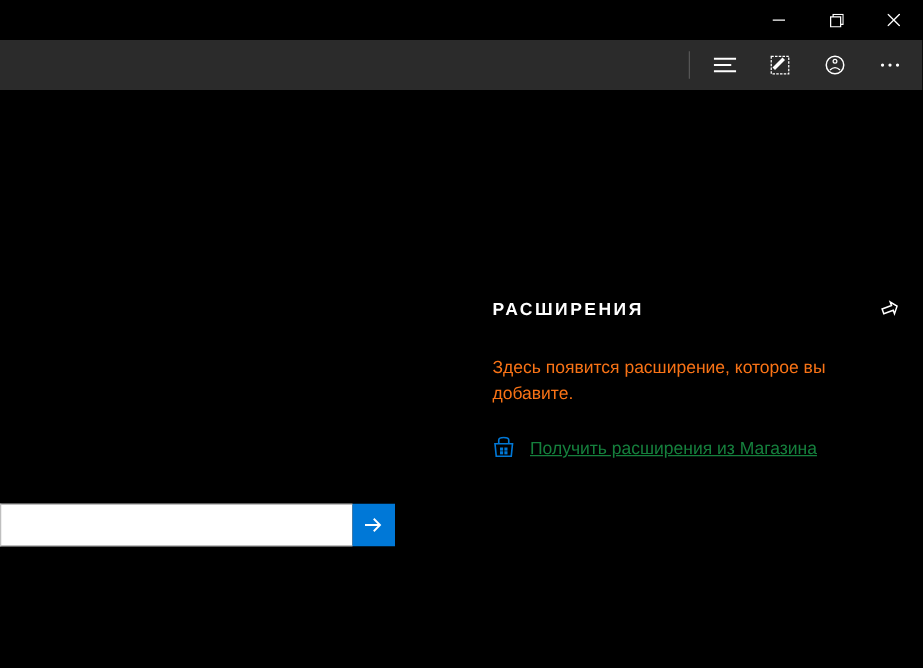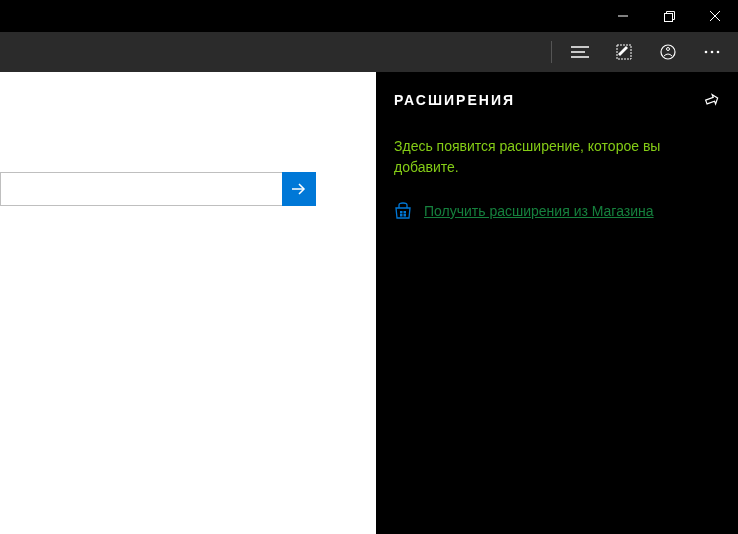--- a/index.html
+++ b/index.html
@@ -44,20 +44,21 @@
     width: 44px;
     height: 40px;
     display: flex;
     align-items: center;
     justify-content: center;
     color: #fff;
   }
   .content {
     display: flex;
     height: calc(100% - 72px);
+    align-items: center;
   }
   .main {
     width: 376px;
     background: #fff;
     position: relative;
   }
   .panel {
     flex: 1;
     background: #000;
     color: #fff;
@@ -72,21 +73,21 @@
   }
   .panel-title {
     font-size: 14px;
     font-weight: 600;
     letter-spacing: 2px;
   }
   .pin-btn {
     color: #fff;
   }
   .panel-text {
-    color: #84cc16;
+    color: #f97316;
     line-height: 1.5;
     margin-bottom: 24px;
     font-size: 14px;
   }
   .store-link-row {
     display: flex;
     align-items: center;
     gap: 12px;
   }
   .store-icon {

